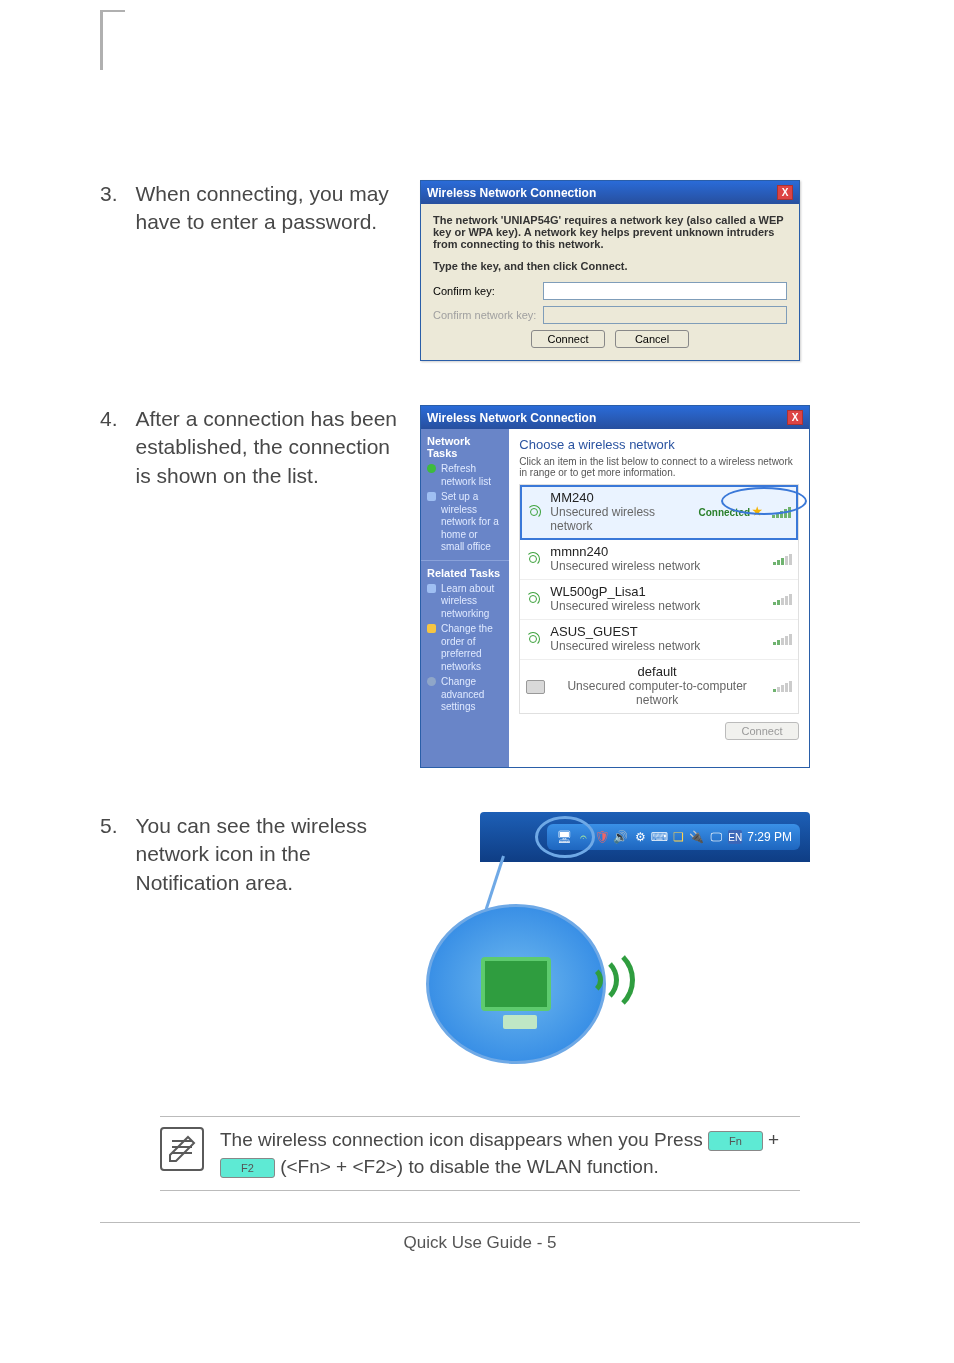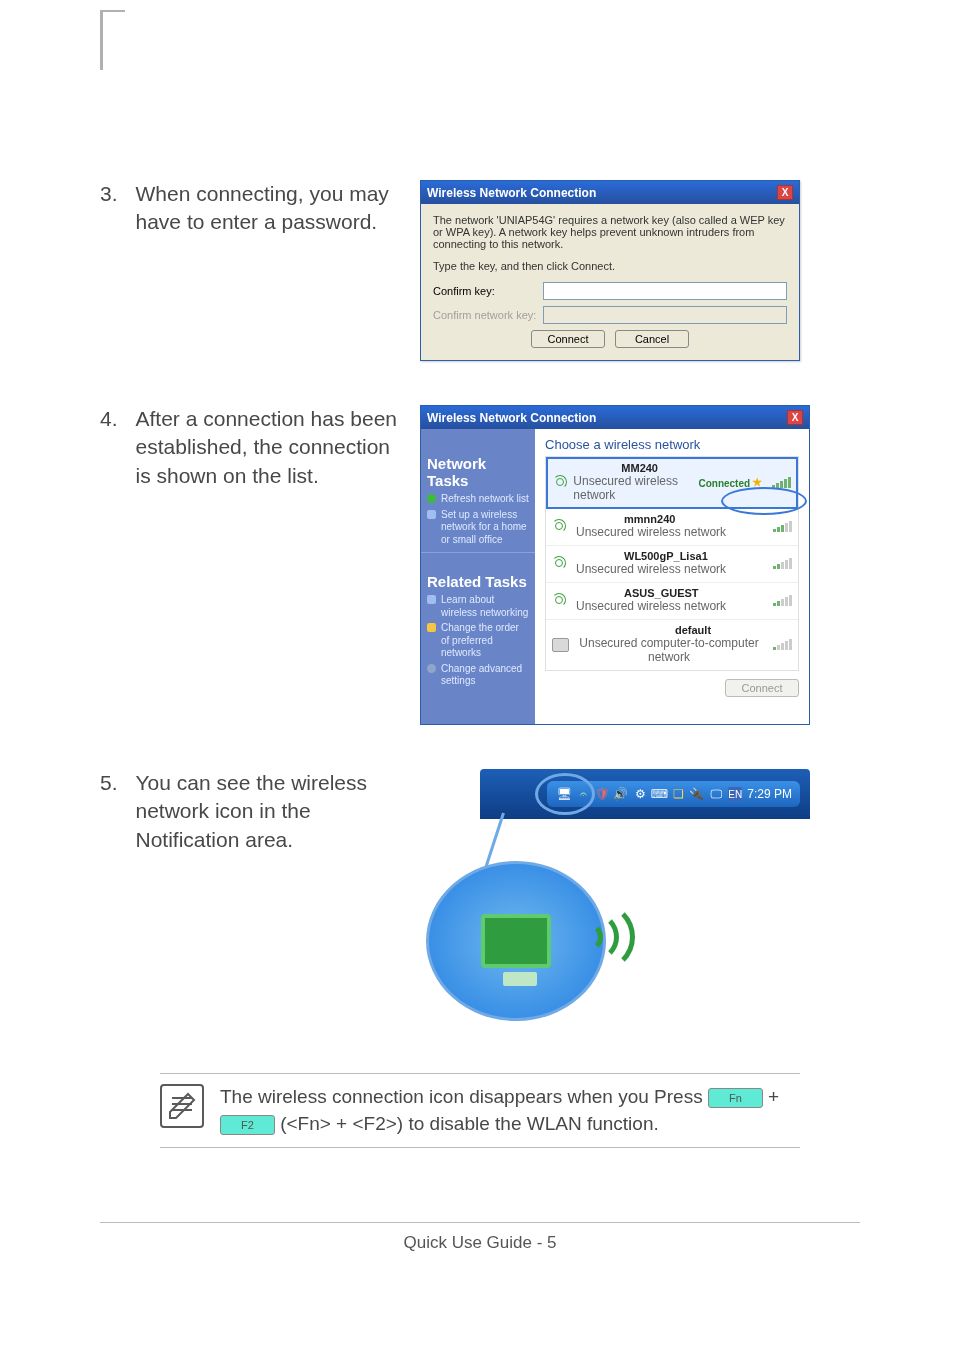--- a/index.html
+++ b/index.html
@@ -81,21 +81,21 @@
     width: 16px; height: 15px;
     background: #d44;
     border: 1px solid #a33;
     color: #fff;
     font-size: 10px;
     line-height: 13px;
     text-align: center;
     font-weight: bold;
   }
   .dlg .body { padding: 10px 12px 12px; }
-  .dlg .msg { margin-bottom: 10px; color: #333; }
+  .dlg .msg { margin-bottom: 10px; color: #333; font-weight: bold; }
   .dlg .row {
     display: flex; align-items: center; margin-bottom: 6px;
   }
   .dlg .row label { flex: 0 0 110px; }
   .dlg .row .inp {
     flex: 1 1 auto; height: 18px;
     background: #fff; border: 1px solid #7f9db9;
   }
   .dlg .row .inp.dis { background: #ece9d8; }
   .dlg label.dis { color: #a0a0a0; }
@@ -126,21 +126,21 @@
   }
   .dlg2 .layout { display: flex; }
   .dlg2 .side {
     width: 130px;
     background: #6985c8;
     color: #fff;
     font-size: 10px;
     padding: 6px 6px 12px;
   }
   .dlg2 .side .hdr {
-    font-weight: bold; font-size: 15px; margin: 20px 0 4px; color: #fff;
+    font-weight: bold; font-size: 11px; margin: 0 0 4px; color: #fff;
   }
   .dlg2 .side .task {
     color: #dfe9ff; margin: 3px 0; padding-left: 14px; position: relative;
     line-height: 1.25;
   }
   .dlg2 .side .task::before {
     content: ""; position: absolute; left: 0; top: 1px;
     width: 9px; height: 9px; border-radius: 2px;
     background: #9fbff2;
   }
@@ -170,21 +170,21 @@
     border: 1.5px solid #3da23d;
   }
   .anticon::before { width: 12px; height: 12px; left: 0; top: 2px; border-left-color: transparent; border-bottom-color: transparent; }
   .anticon::after { width: 6px; height: 6px; left: 3px; top: 5px; }
   .anticon.pc::before, .anticon.pc::after { border: none; }
   .anticon.pc {
     background: #d9d9d9; border-radius: 2px; border: 1px solid #999;
     width: 20px; height: 14px; margin-top: 2px;
   }
   .netinfo { flex: 1 1 auto; }
-  .netinfo .nm { font-weight: bold; font-size: 11px; color: #222; margin-left: 48px; }
+  .netinfo .nm { font-weight: normal; font-size: 13px; color: #222; }
   .netinfo .st { font-size: 12px; color: #666; }
   .conn { font-size: 10px; color: #2a7f2a; font-weight: bold; display: flex; align-items: flex-end; gap: 2px; }
   .starico { color: #f5b301; font-size: 11px; }
   .bars {
     display: flex; align-items: flex-end; gap: 1px; height: 12px; margin-left: 4px;
   }
   .bars span {
     width: 3px; background: #6fb36f;
   }
   .bars.s5 span:nth-child(1){height:3px}.bars.s5 span:nth-child(2){height:5px}.bars.s5 span:nth-child(3){height:7px}.bars.s5 span:nth-child(4){height:9px}.bars.s5 span:nth-child(5){height:11px}
@@ -353,20 +353,21 @@
             <div class="task refresh">Refresh network list</div>
             <div class="task">Set up a wireless network for a home or small office</div>
             <div class="sep"></div>
             <div class="hdr">Related Tasks</div>
             <div class="task">Learn about wireless networking</div>
             <div class="task star">Change the order of preferred networks</div>
             <div class="task gear">Change advanced settings</div>
           </div>
           <div class="main">
             <h3>Choose a wireless network</h3>
+            <div class="sub">Click an item in the list below to connect to a wireless network in range or to get more information.</div>
             <div class="netlist" id="netlist">
                 <div class="netitem sel">
                   <div class="anticon"></div>
                   <div class="netinfo">
                     <div class="nm">MM240</div>
                     <div class="st">Unsecured wireless network</div>
                   </div>
                   <div class="conn">Connected <span class="starico">★</span></div>
                   <div class="bars s5">
                     <span></span>

